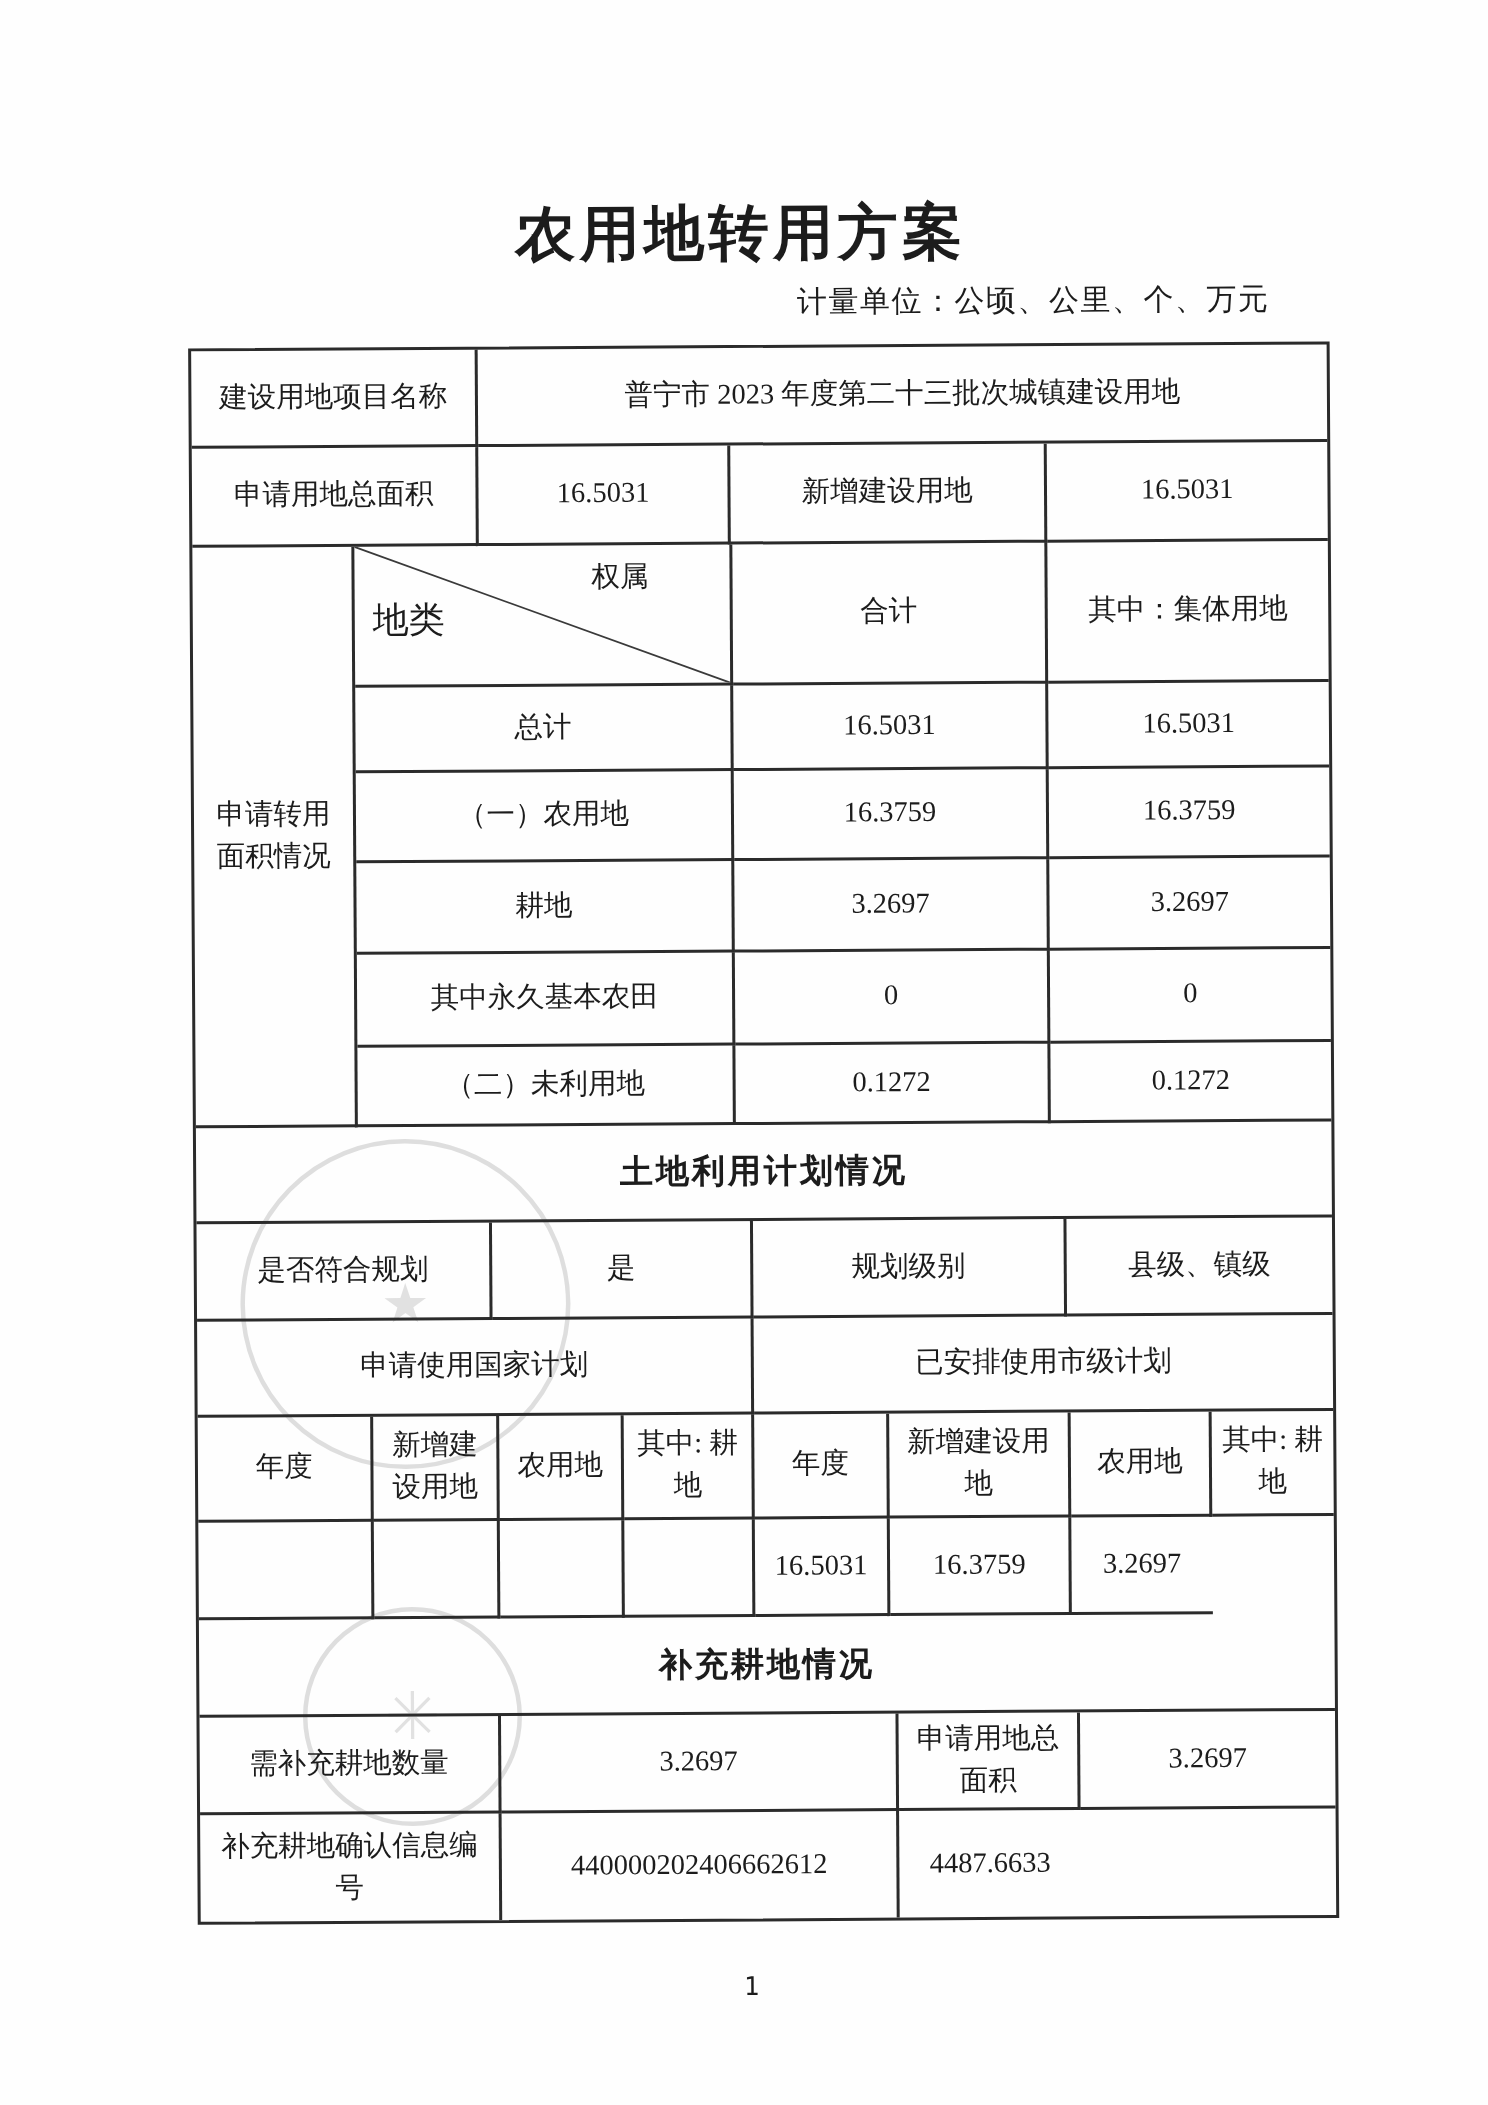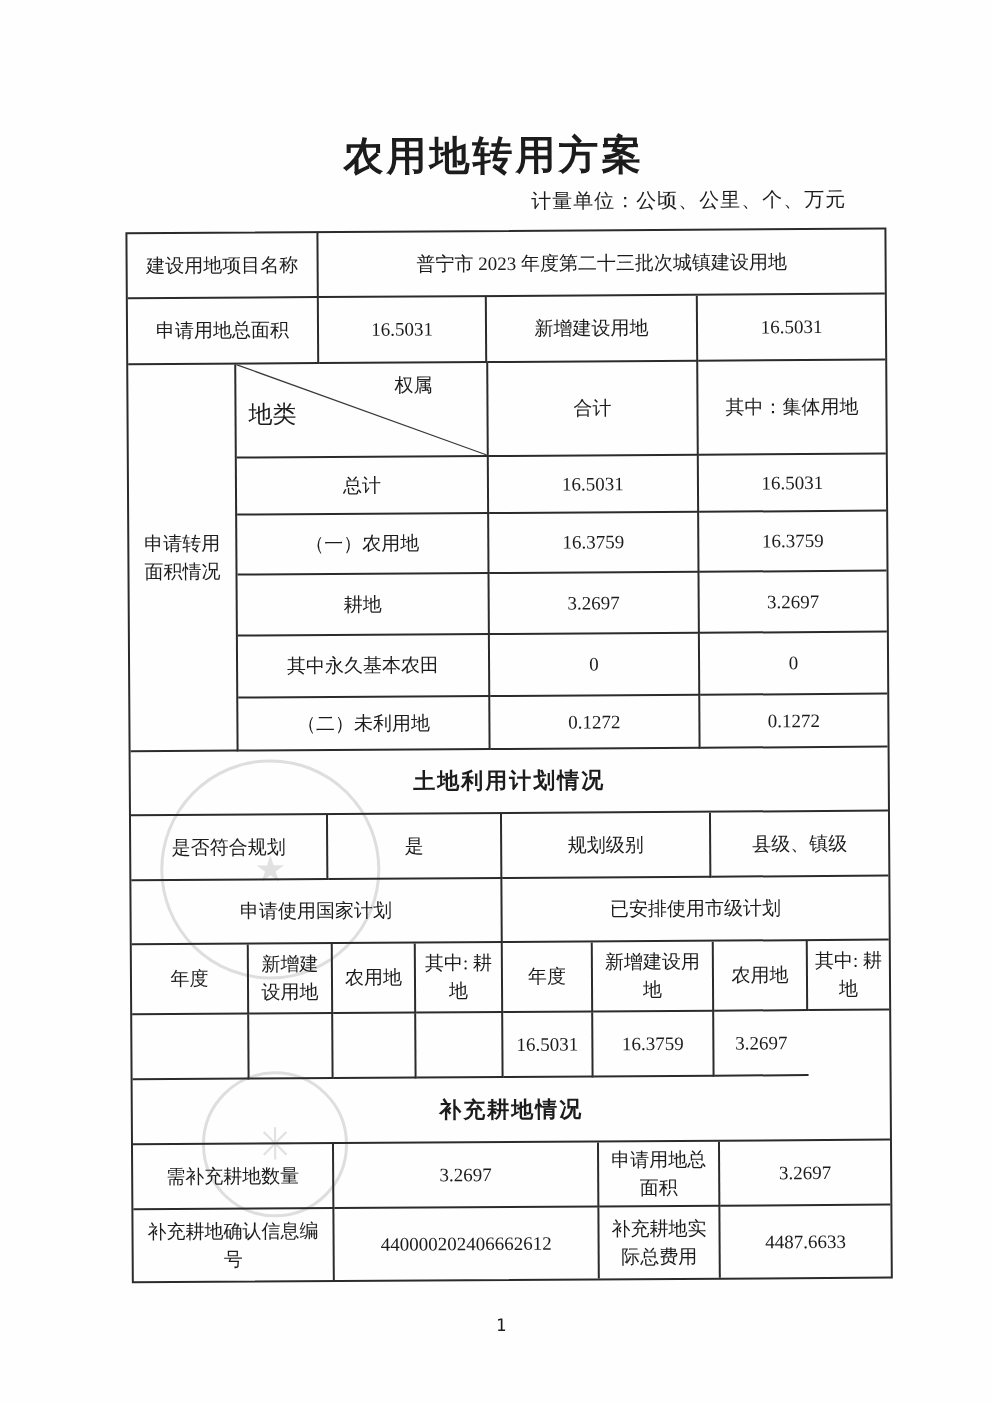--- a/index.html
+++ b/index.html
@@ -162,21 +162,20 @@
       </div>
 
       <div class="sec sec-h">
         <div class="cell">需补充耕地数量</div>
         <div class="cell">3.2697</div>
         <div class="cell">申请用地总面积</div>
         <div class="cell last-col">3.2697</div>
 
         <div class="cell no-b">补充耕地确认信息编号</div>
         <div class="cell no-b">440000202406662612</div>
-        <div class="cell no-b">补充耕地实际总费用</div>
         <div class="cell no-b last-col">4487.6633</div>
       </div>
 
     </div>
 
     <div class="page-number">1</div>
   </div>
 </div>
 
 </body></html>

